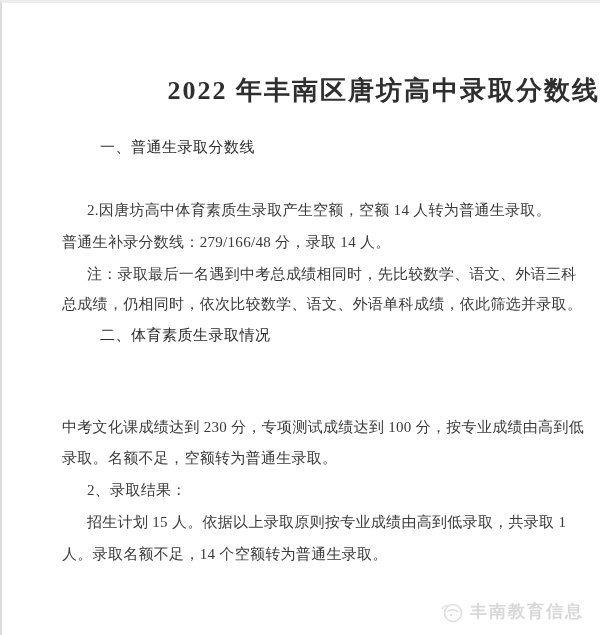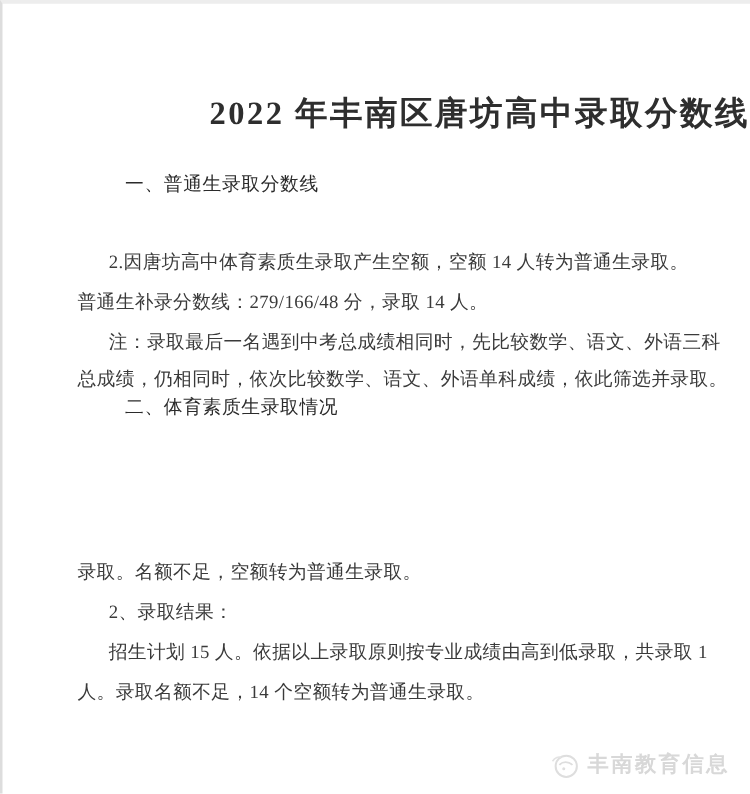--- a/index.html
+++ b/index.html
@@ -73,21 +73,22 @@
 <div class="page">
 
   <h1 class="title">2022 年丰南区唐坊高中录取分数线</h1>
 
   <div class="heading" style="top:135px">一、普通生录取分数线</div>
   <div class="line ind" style="top:199px">2.因唐坊高中体育素质生录取产生空额，空额 14 人转为普通生录取。</div>
   <div class="line cont" style="top:231px">普通生补录分数线：279/166/48 分，录取 14 人。</div>
   <div class="line cont" style="top:293px">总成绩，仍相同时，依次比较数学、语文、外语单科成绩，依此筛选并录取。</div>
   <div class="line ind" style="top:263px">注：录取最后一名遇到中考总成绩相同时，先比较数学、语文、外语三科</div>
 
-  <div class="heading" style="top:313px">二、体育素质生录取情况</div>
+  <div class="heading" style="top:323px">二、体育素质生录取情况</div>
+  <div class="line cont" style="top:416px">中考文化课成绩达到 230 分，专项测试成绩达到 100 分，按专业成绩由高到低</div>
   <div class="line cont" style="top:447px">录取。名额不足，空额转为普通生录取。</div>
   <div class="line ind" style="top:479px">2、录取结果：</div>
   <div class="line ind" style="top:511px">招生计划 15 人。依据以上录取原则按专业成绩由高到低录取，共录取 1</div>
   <div class="line cont" style="top:543px">人。录取名额不足，14 个空额转为普通生录取。</div>
 
   <div class="watermark">
     <span class="wm-icon">
       <svg width="24" height="22" viewBox="0 0 24 22" fill="none" xmlns="http://www.w3.org/2000/svg">
         <circle cx="13" cy="12" r="8.5" stroke="#dedede" stroke-width="1.6"></circle>
         <path d="M7.5 11 C 10 8, 15 8, 18 11" stroke="#dedede" stroke-width="1.4" fill="none"></path>

